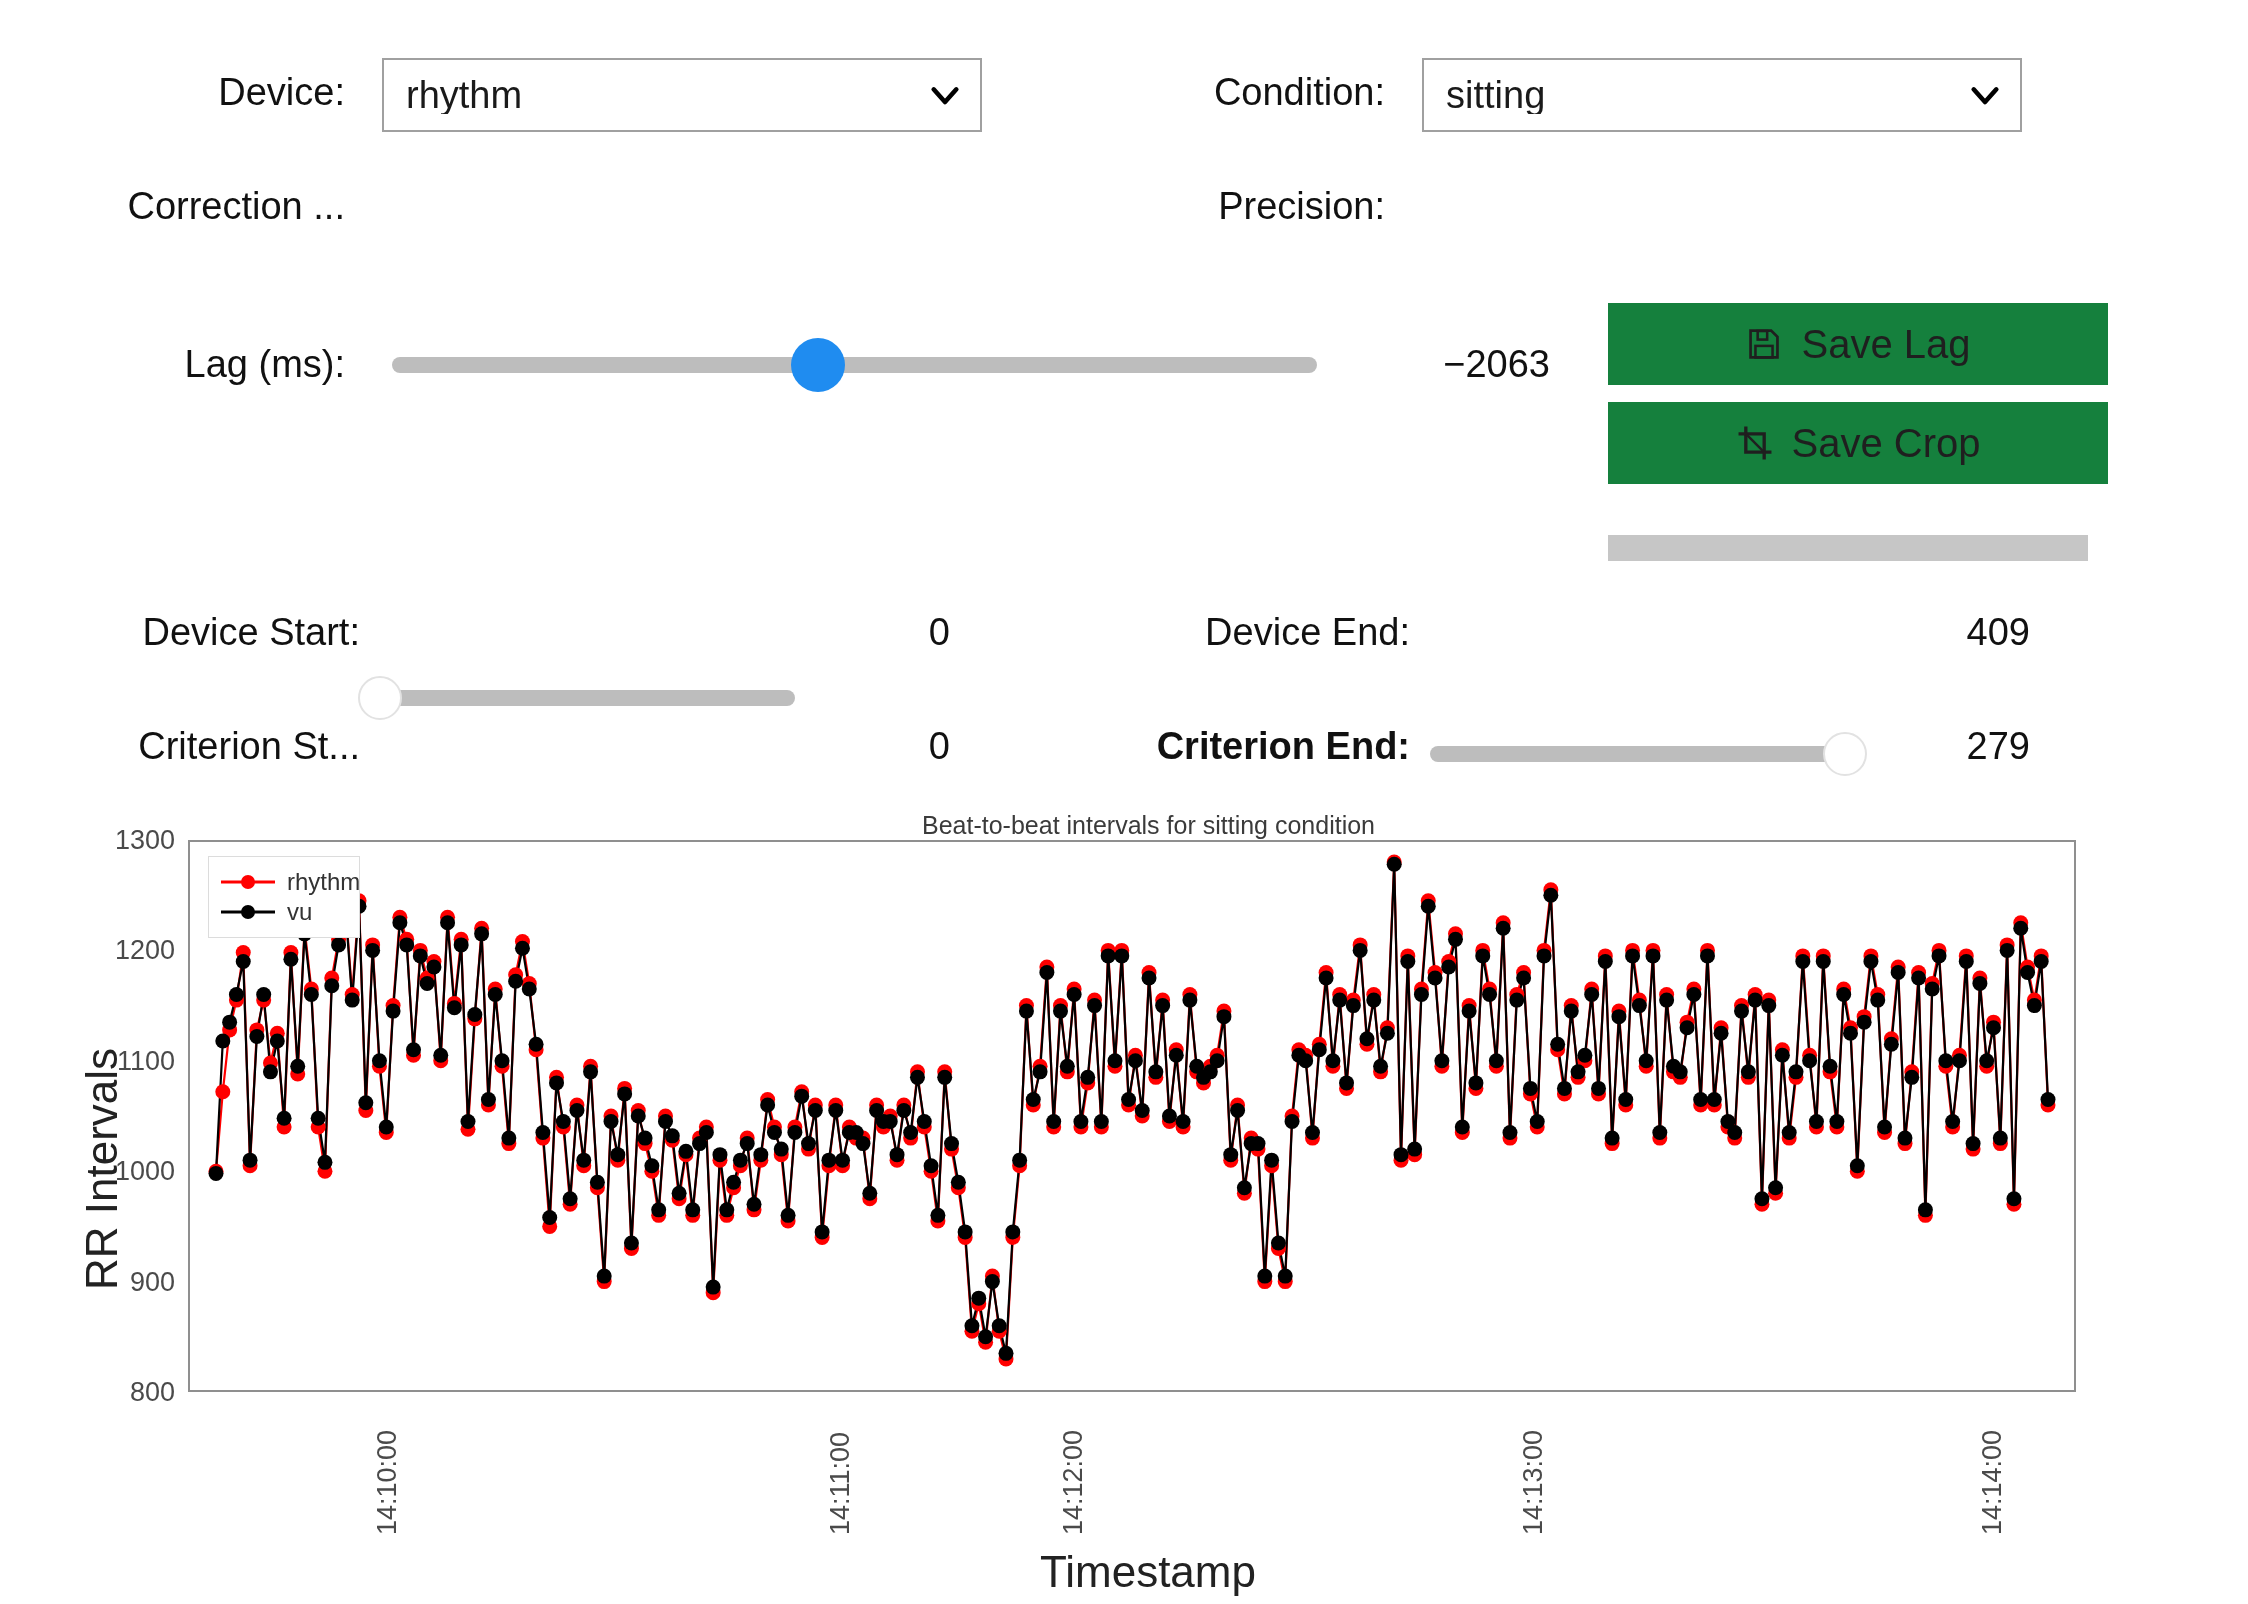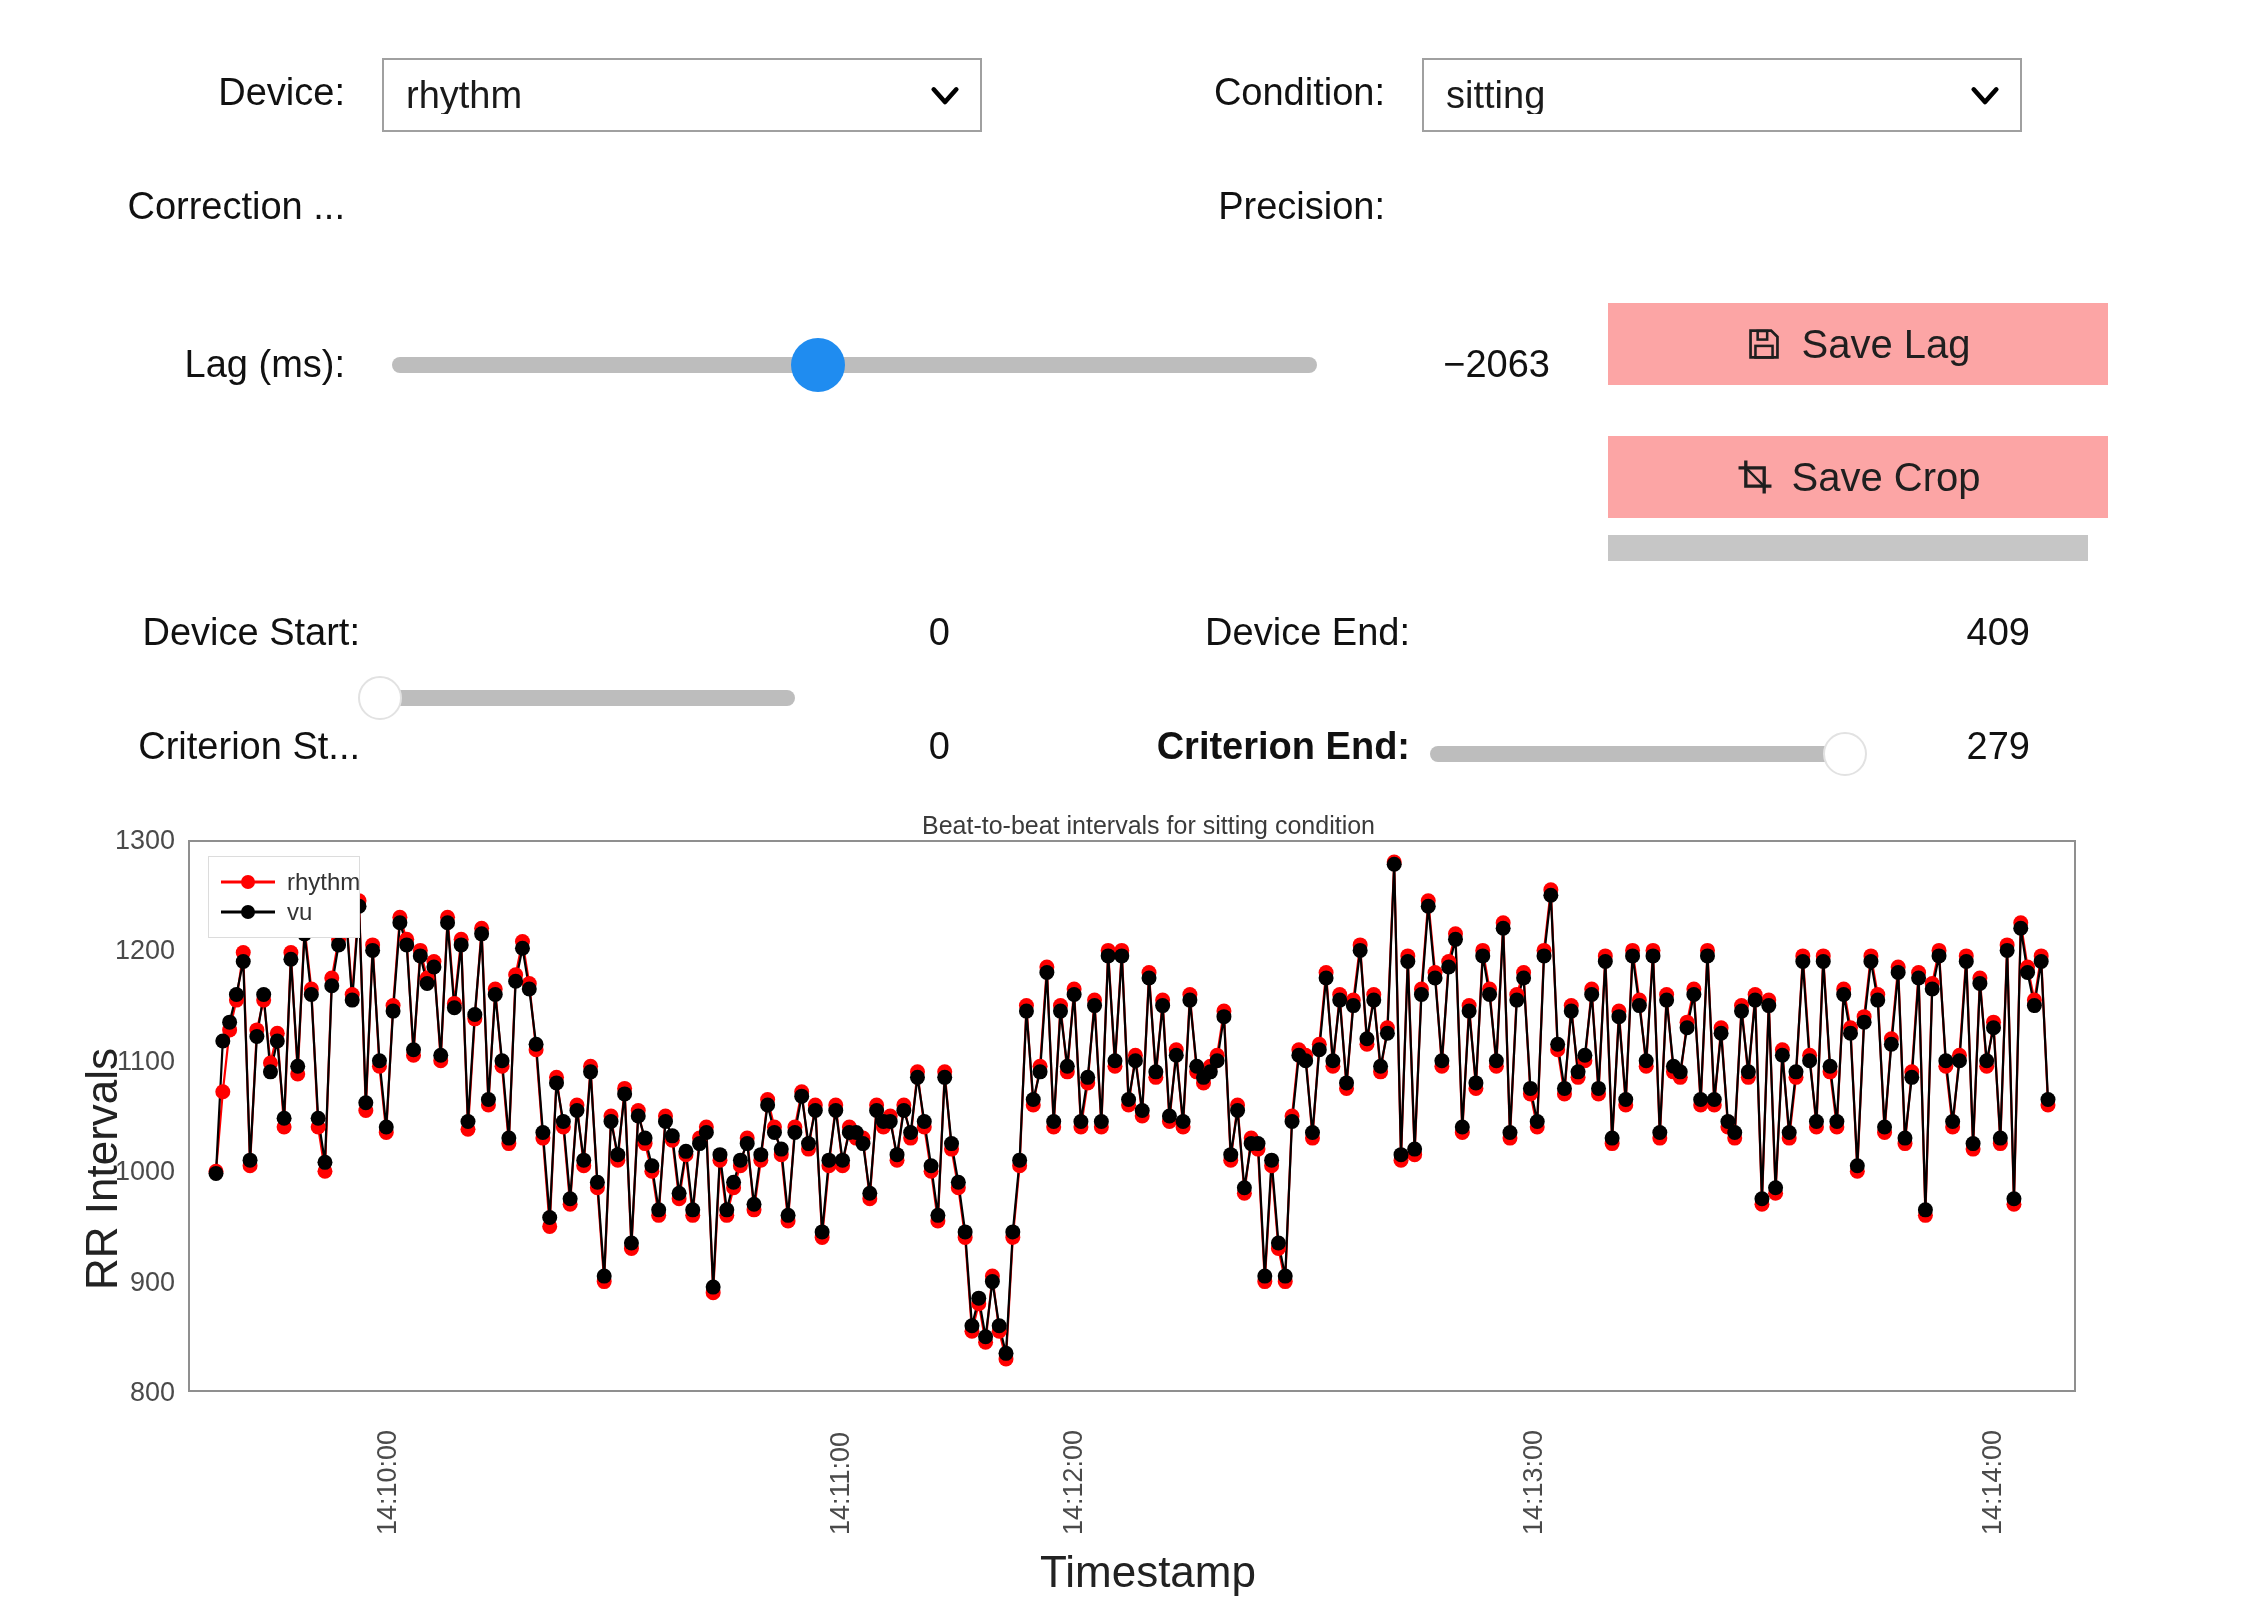--- a/index.html
+++ b/index.html
@@ -86,21 +86,21 @@
     font-size: 38px;
     color: #111;
     text-align: right;
     white-space: nowrap;
     line-height: 1;
   }
 
   
   .btn {
     box-sizing: border-box;
-    background: #fca5a5;
+    background: #15803d;
     border: none;
     display: flex;
     align-items: center;
     justify-content: center;
     gap: 18px;
     font-size: 40px;
     color: #1f1f1f;
     font-family: "Liberation Sans", sans-serif;
     cursor: pointer;
     padding: 0;
@@ -216,21 +216,21 @@
     <span class="btn-icon">
       <svg viewBox="0 0 24 24" width="38" height="38">
         <path d="M3.5 3.5 h13 L20.5 7.5 v13 h-17 z" fill="none" stroke="#1f1f1f" stroke-width="1.7"></path>
         <rect x="8" y="3.8" width="6" height="5.4" fill="none" stroke="#1f1f1f" stroke-width="1.6"></rect>
         <rect x="6.6" y="13.2" width="10.8" height="7.3" fill="none" stroke="#1f1f1f" stroke-width="1.6"></rect>
       </svg>
     </span>
     <span class="btn-label">Save Lag</span>
   </button>
 
-  <button class="btn abs" style="left:1608px; top:436px; width:500px; height:82px;">
+  <button class="btn abs" style="left:1608px; top:402px; width:500px; height:82px;">
     <span class="btn-icon">
       <svg viewBox="0 0 24 24" width="38" height="38">
         <path d="M6.2 1.6 V17.8 H22.4" fill="none" stroke="#1f1f1f" stroke-width="2.1"></path>
         <path d="M1.6 6.2 H17.8 V22.4" fill="none" stroke="#1f1f1f" stroke-width="2.1"></path>
         <path d="M6.6 6.6 L17.4 17.4" fill="none" stroke="#1f1f1f" stroke-width="1.5"></path>
       </svg>
     </span>
     <span class="btn-label">Save Crop</span>
   </button>
 

